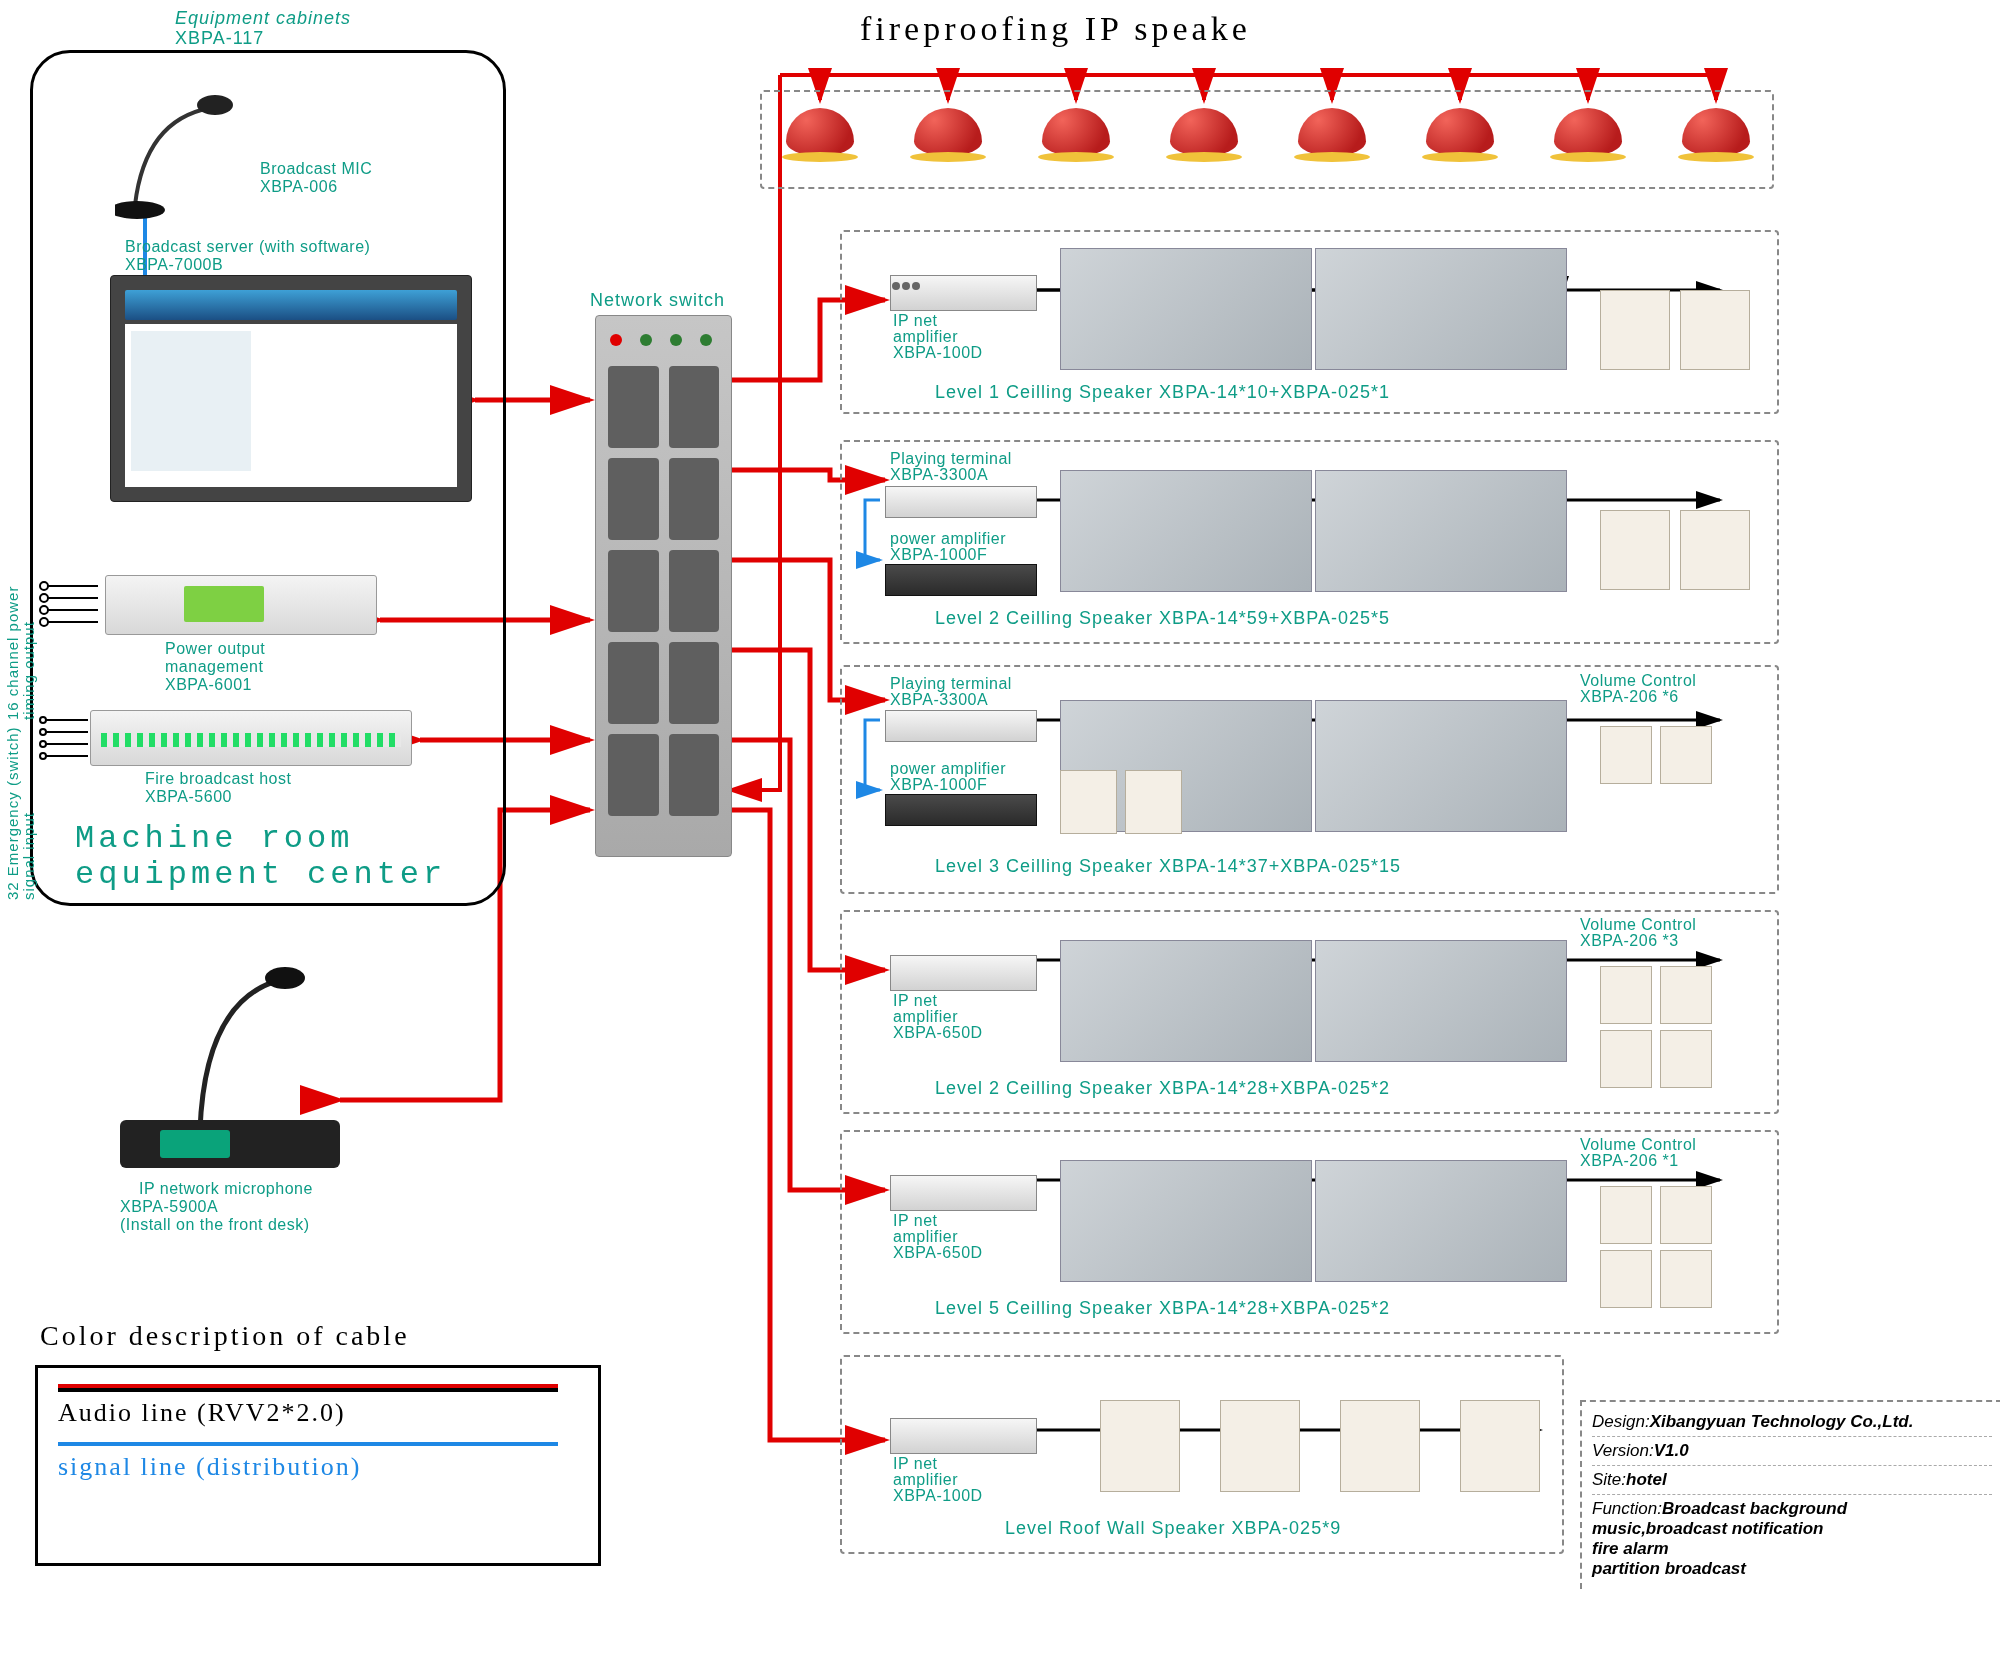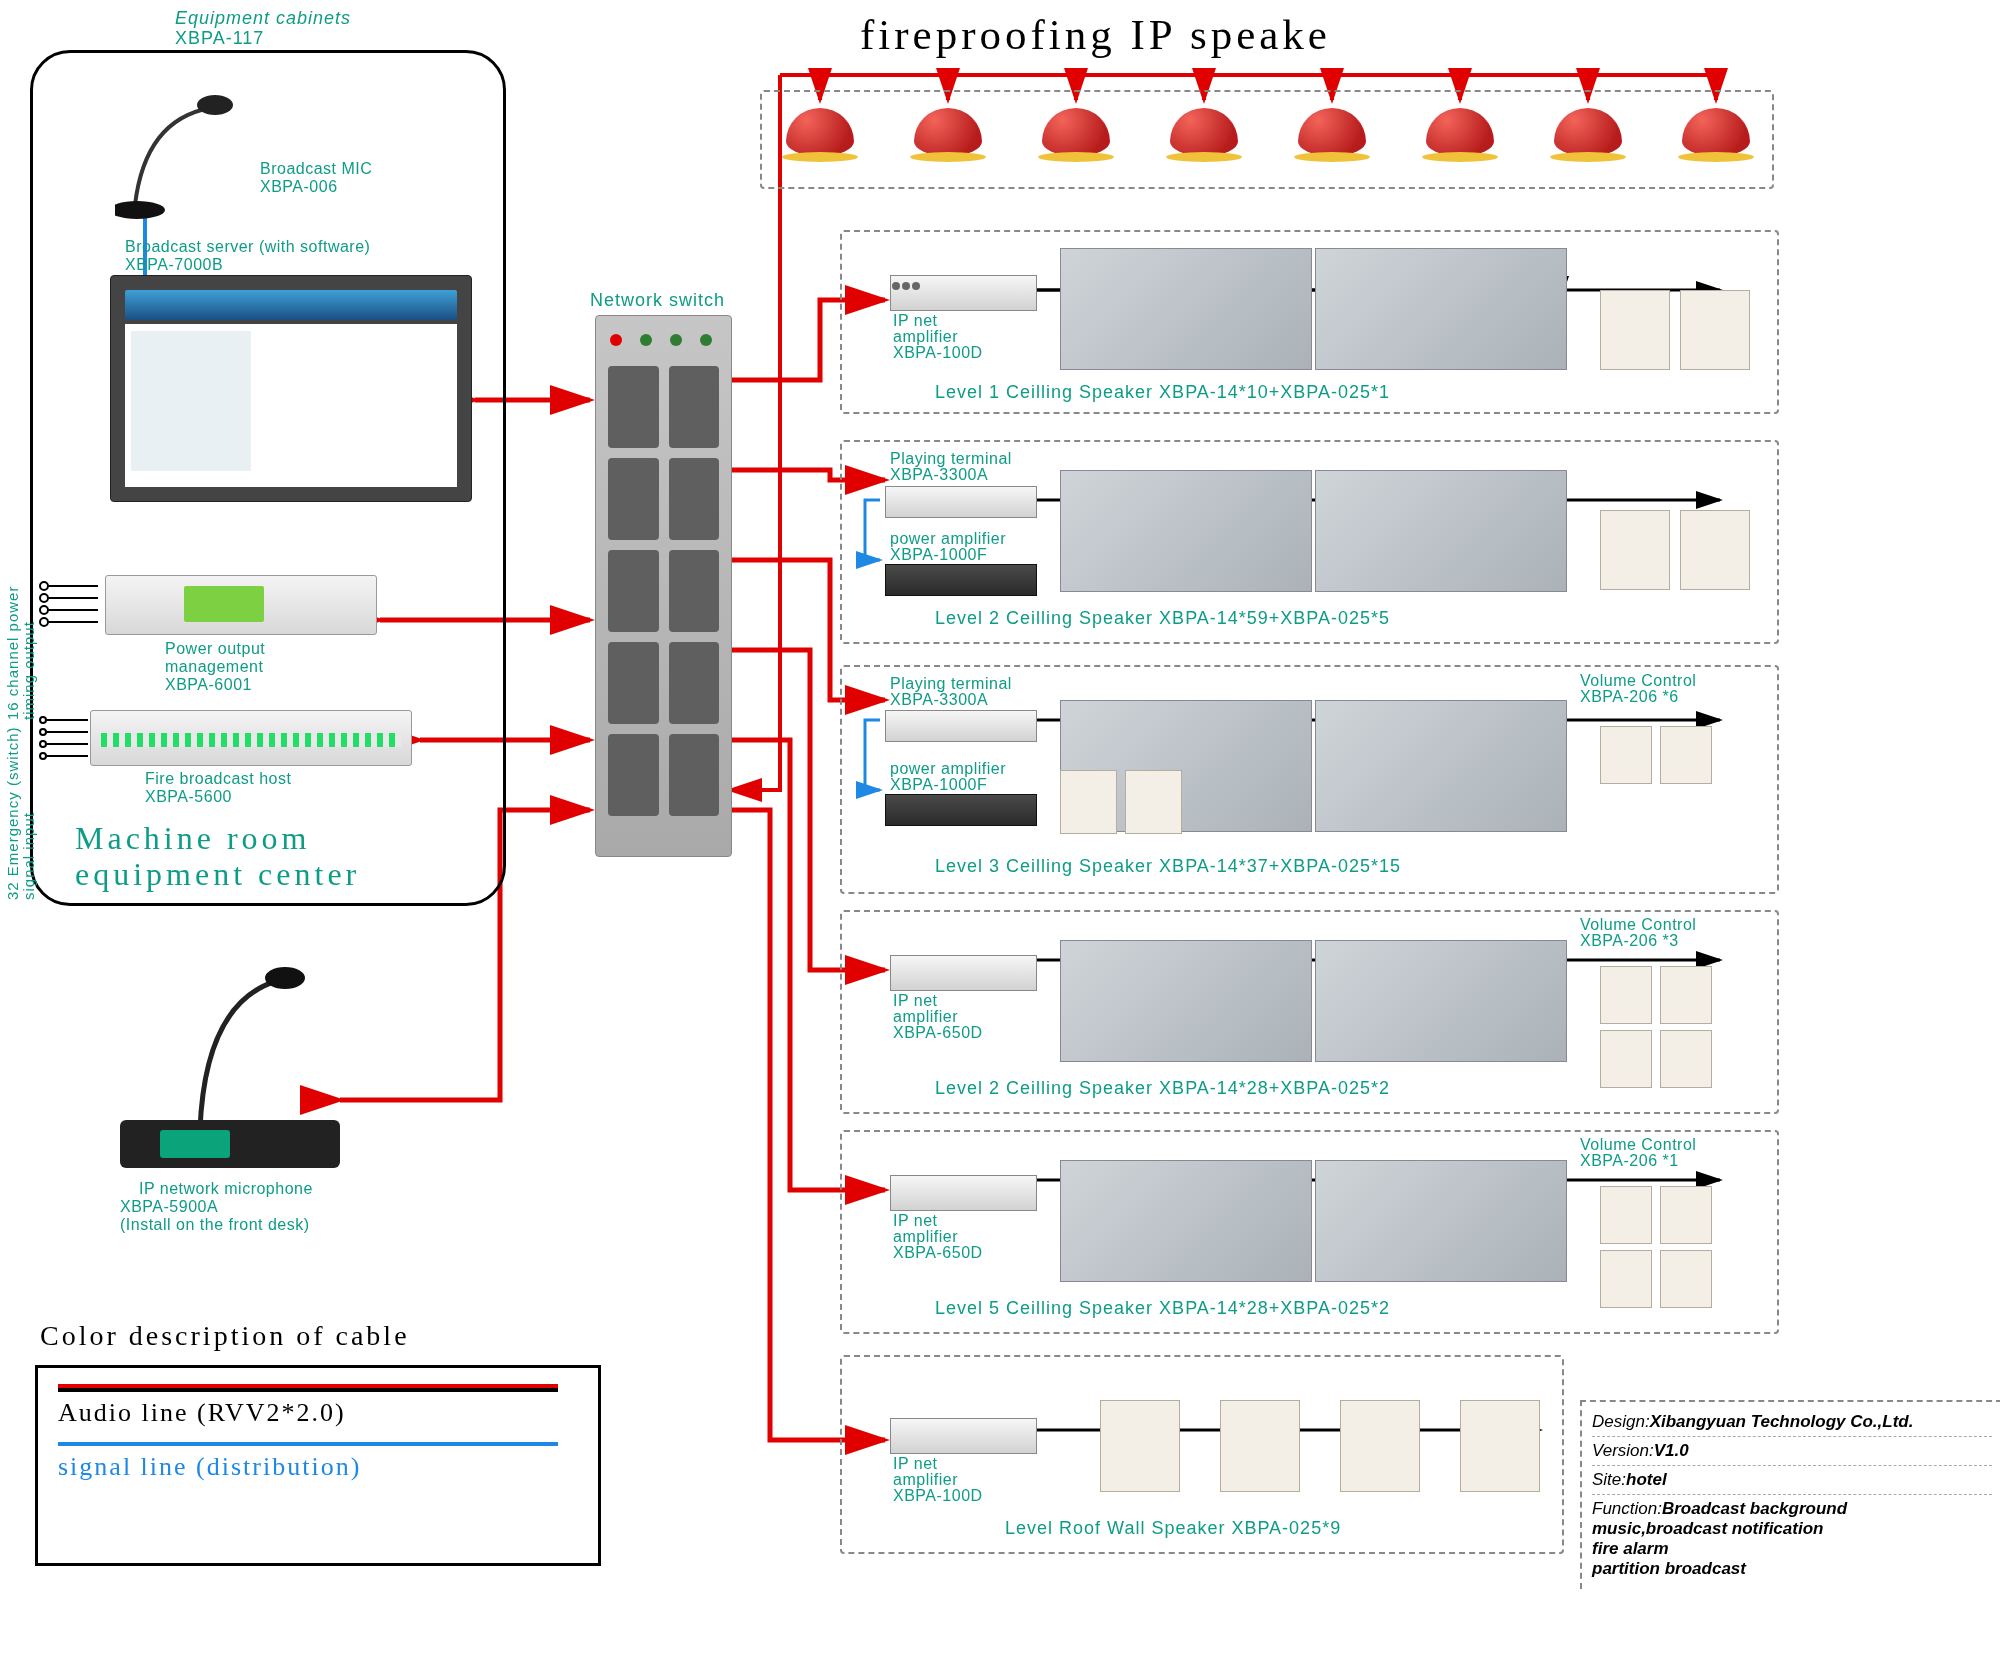--- a/index.html
+++ b/index.html
@@ -4,22 +4,22 @@
 <style>
   html,body{margin:0;padding:0;font-family:"Helvetica Neue",Arial,sans-serif;background:#fff;}
   .canvas{position:relative;width:2000px;height:1678px;background:#fff;}
   .abs{position:absolute;}
   .teal{color:#0e9c86;}
   .red{color:#e00000;}
   .black{color:#000;}
   .blue{color:#1e88e5;}
   .label{font-size:18px;letter-spacing:1px;}
   .label-sm{font-size:16px;letter-spacing:0.5px;}
-  .title-big{font-size:43px;font-family:Georgia,serif;letter-spacing:4px;}
-  .section-title{font-size:32px;letter-spacing:4px;font-family:Liberation Serif, serif;}
+  .title-big{font-size:34px;font-family:Georgia,serif;letter-spacing:4px;}
+  .section-title{font-size:32px;letter-spacing:4px;font-family:Liberation Mono, monospace;}
   
   .cabinet{border:3px solid #000;border-radius:40px;}
   
   .device{background:#444;border:1px solid #222;}
   .device-silver{background:linear-gradient(#f4f4f4,#d8d8d8);border:1px solid #999;}
   .switch-body{background:linear-gradient(#c6c6c6,#a9a9a9);border:1px solid #888;border-radius:4px;}
   .switch-port{background:#5f5f5f;border-radius:4px;}
   .switch-led{width:12px;height:12px;border-radius:50%;}
   .alarm{width:68px;height:48px;background:radial-gradient(circle at 30% 25%,#f2645a,#b71c1c 75%);border-radius:50% 50% 48% 48%/70% 70% 30% 30%;position:relative;}
   .alarm::after{content:"";position:absolute;left:-4px;right:-4px;bottom:-6px;height:10px;background:#f0c23a;border-radius:50%;}

